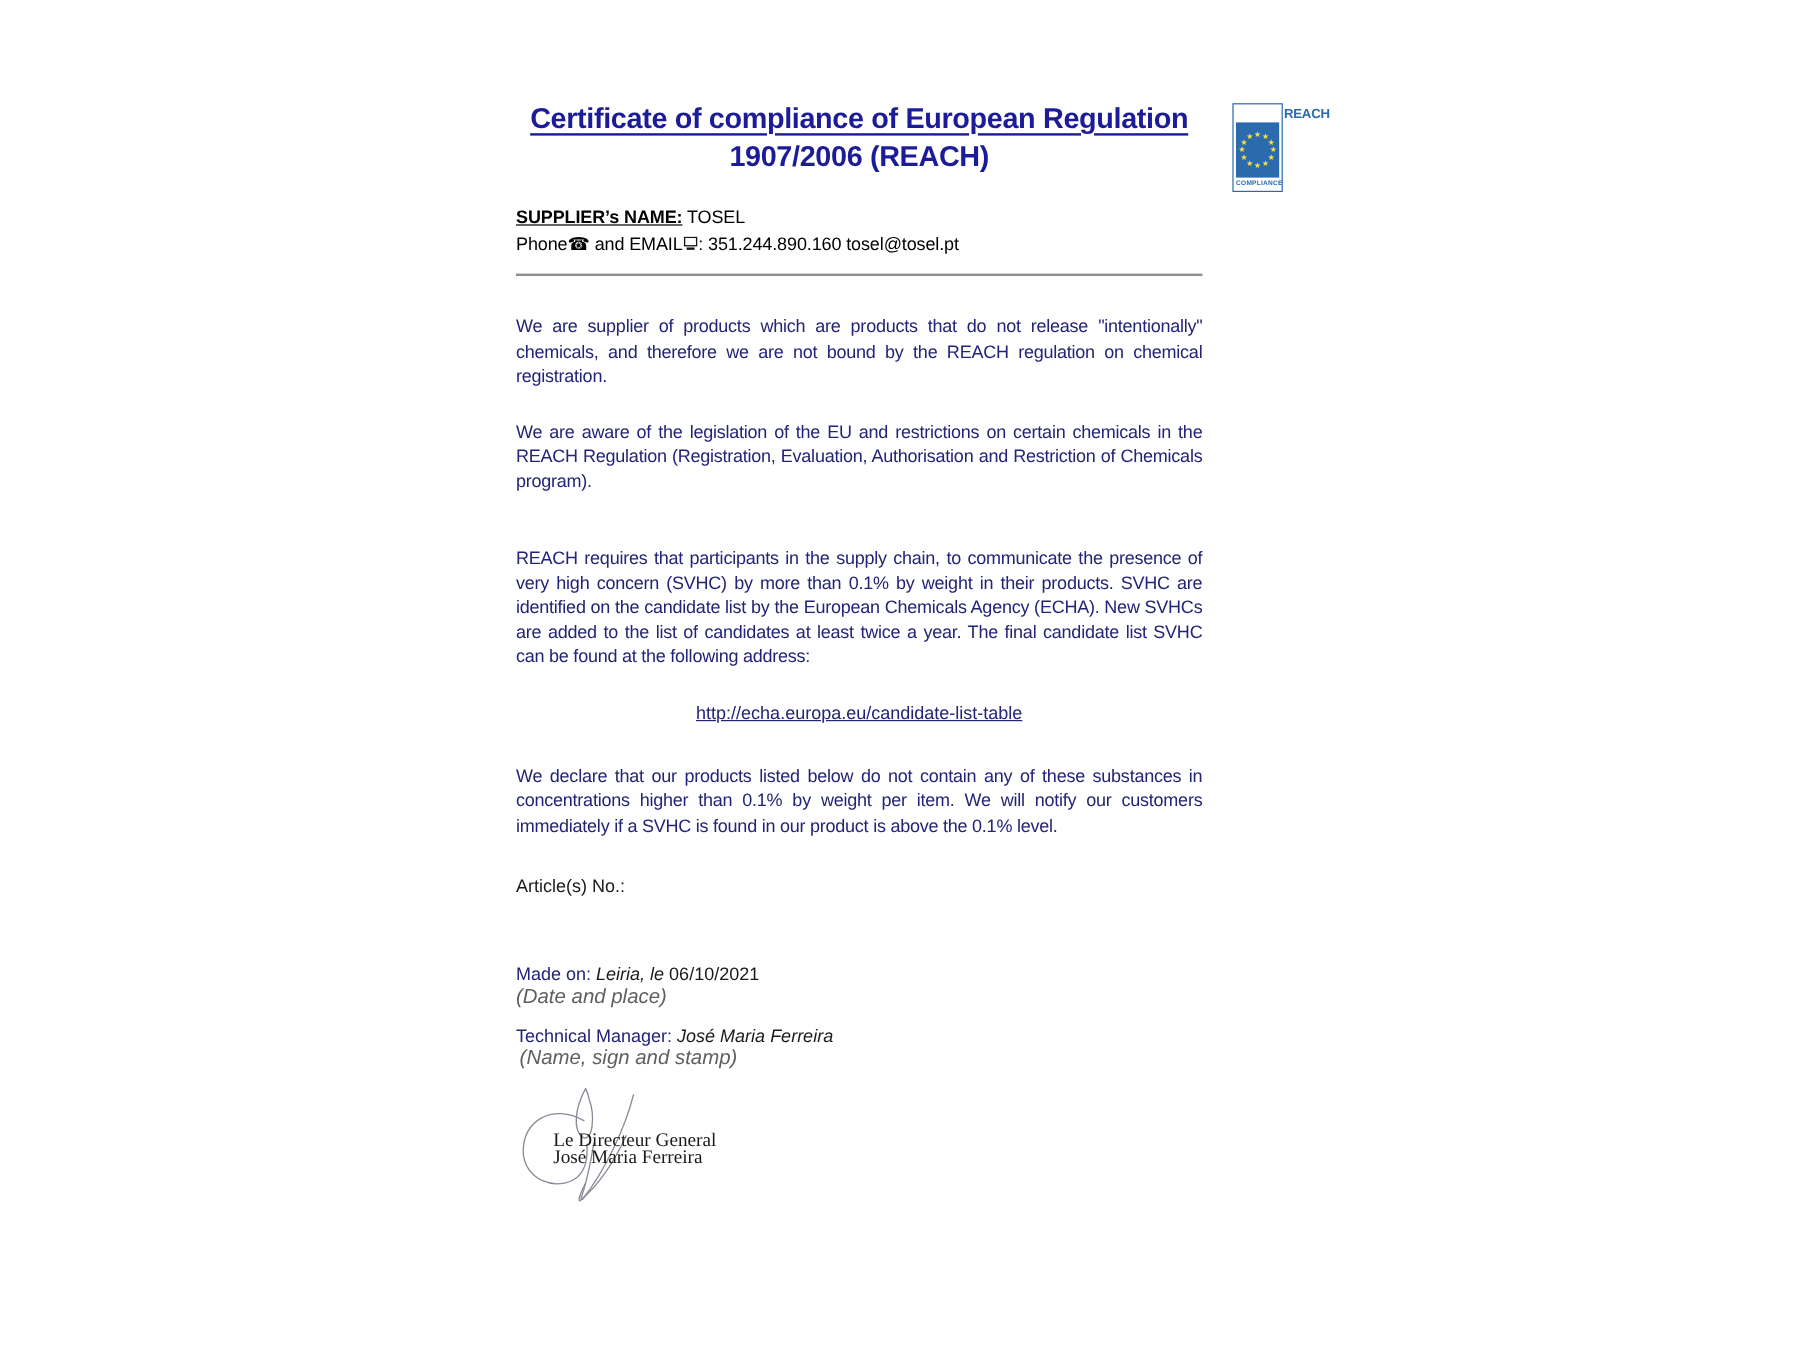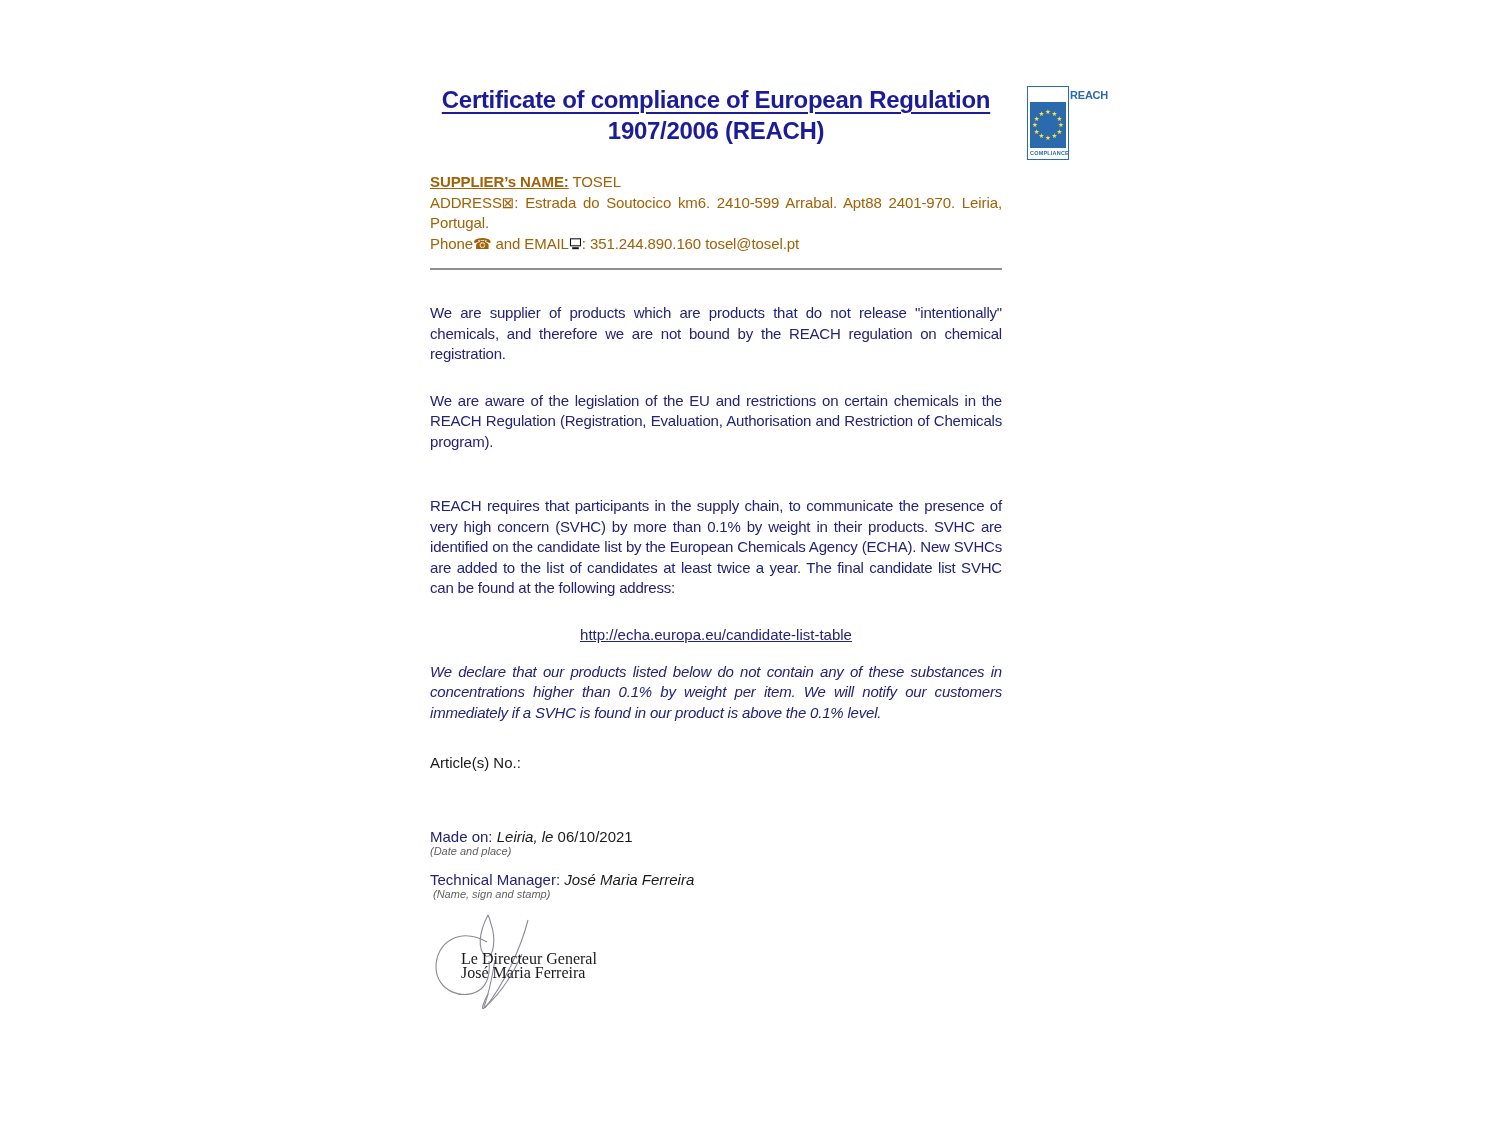--- a/index.html
+++ b/index.html
@@ -20,49 +20,49 @@
     font-weight:bold;
     font-size:24px;
     line-height:31px;
     letter-spacing:-0.3px;
   }
   .title .u { text-decoration:underline; text-decoration-thickness:2px; text-underline-offset:4px; }
 
   .supplier {
     margin-top:26px;
     font-size:15px; line-height:20.5px; letter-spacing:-0.1px;
-    color:#a16207;
+    color:#000000;
     text-align:justify;
   }
   .supplier .bold-u { font-weight:bold; text-decoration:underline; }
   .glyph { font-family:"DejaVu Sans",sans-serif; }
 
   .rule { margin-top:14px; border:none; border-top:2px solid #8f8f8f; height:0; }
 
   .para {
     font-size:15px; line-height:20.5px; letter-spacing:-0.2px;
     text-align:justify;
     color:#232377;
   }
   .p1 { margin-top:26px; }
   .p2 { margin-top:33px; }
   .p3 { margin-top:44px; }
   .link-row { margin-top:27px; text-align:center; font-size:15px; }
   .link-row a { color:#232377; text-decoration:underline; cursor:pointer; }
-  .p4 { margin-top:19px;font-style:italic; }
+  .p4 { margin-top:35px; }
   .article { margin-top:31px; font-size:15px; color:#1a1a1a; }
 
   .made-on, .tech { font-size:15px; color:#1a1a1a; }
   .made-on { margin-top:57px; }
   .tech { margin-top:14px; }
   .navy-bold { color:#232377; font-weight:normal; }
   .ital { font-style:italic; }
   .caption {
     margin-top:0px;
-    font-size:11px; font-style:italic; color:#5f5f5f;
+    font-size:17px; font-style:italic; color:#5f5f5f;
   }
   .caption2 { padding-left:3px; }
 
   .sig-wrap { margin-top:12px; margin-left:2px; position:relative; width:180px; height:118px; }
   .sig-svg { position:absolute; left:0; top:0; }
   .stamp {
     position:absolute; left:29px; top:40px;
     font-family:"Liberation Serif","DejaVu Serif",serif;
     font-size:16px; line-height:14px; color:#1a1a1a;
     white-space:nowrap;
@@ -93,21 +93,20 @@
 
 <div class="doc">
 
   <div class="title">
     <div class="u">Certificate of compliance of European Regulation</div>
     <div>1907/2006 (REACH)</div>
   </div>
 
   <div class="supplier">
     <div><span class="bold-u">SUPPLIER’s NAME:</span><span> TOSEL</span></div>
-    <div><span>ADDRESS</span><span class="glyph">⊠</span><span>: Estrada do Soutocico km6. 2410-599 Arrabal. Apt88 2401-970. Leiria, Portugal.</span></div>
     <div><span>Phone</span><span class="glyph">☎</span><span> and EMAIL</span><span><svg width="13" height="12" viewBox="0 0 13 12" style="vertical-align:-1px">
             <rect x="1.5" y="0.8" width="10" height="7" fill="none" stroke="#141414" stroke-width="1.1"></rect>
             <rect x="3.2" y="9.2" width="6.6" height="2" fill="#141414"></rect>
           </svg></span><span>: 351.244.890.160 tosel@tosel.pt</span></div>
   </div>
 
   <hr class="rule">
 
   <div class="para p2">We are supplier of products which are products that do not release "intentionally" chemicals, and therefore we are not bound by the REACH regulation on chemical registration.</div>
 

